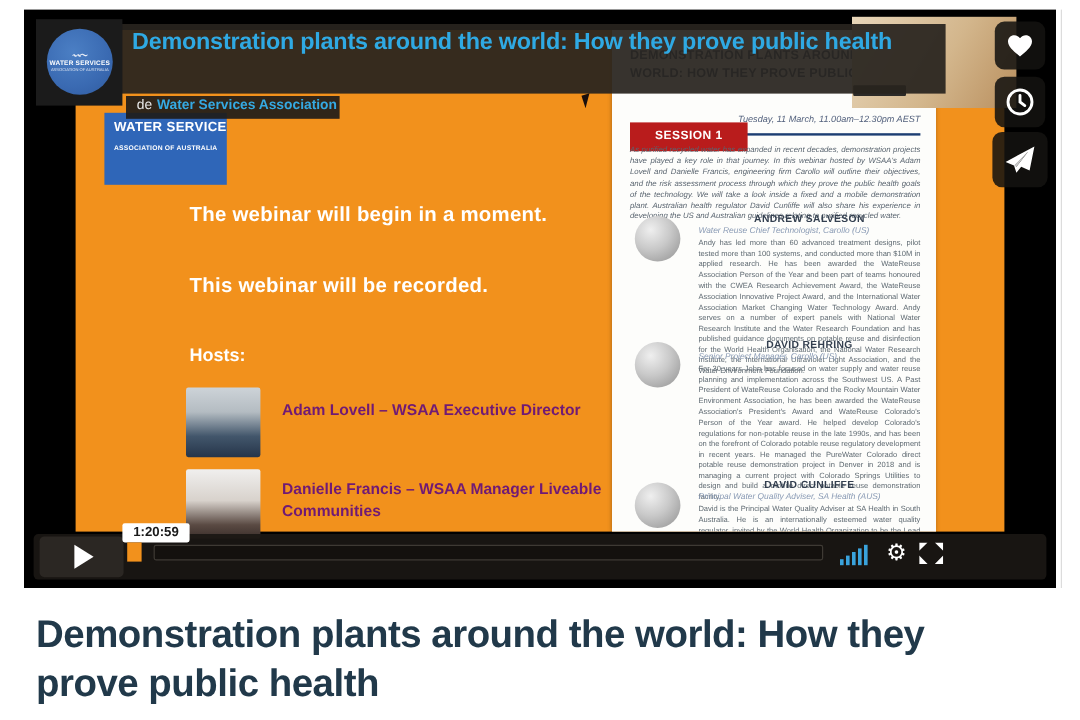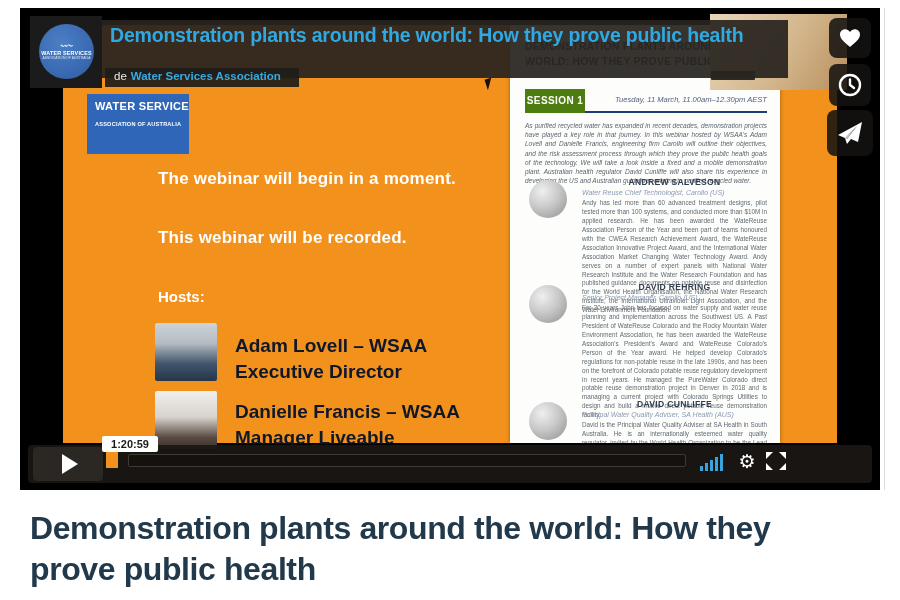--- a/index.html
+++ b/index.html
@@ -14,53 +14,53 @@
 
   
   .slide { left:43px; top:17px; width:774px; height:418px; background:#F2911C; }
   .slide-msg { color:#fff; font-weight:bold; font-size:17px; letter-spacing:.2px; }
   .msg1 { left:95px; top:144px; }
   .msg2 { left:95px; top:203px; }
   .hosts-label { left:95px; top:263px; color:#fff; font-weight:bold; font-size:15px; }
   .host-photo { width:62px; height:58px; border-radius:2px; }
   .photo-adam { left:92px; top:298px; background:linear-gradient(180deg,#cdd3d8 0%,#b4bcc2 35%,#42566b 70%,#26354a 100%); }
   .photo-danielle { left:92px; top:366px; background:linear-gradient(180deg,#f0efee 0%,#d8d2cc 45%,#5a4a43 80%,#3a2e2a 100%); }
-  .host-name { width:268px; color:#0f172a; font-weight:bold; font-size:19px; line-height:1.35; }
+  .host-name { width:268px; color:#701a75; font-weight:bold; font-size:13px; line-height:1.35; }
   .name-adam { left:172px; top:308px; }
   .name-danielle { left:172px; top:374px; }
 
   
   .logo-box { left:24px; top:69px; width:102px; height:60px; background:#2F66B8; color:#fff; padding:6px 0 0 8px; overflow:hidden; }
   .logo-box .l1 { font-weight:bold; font-size:11px; letter-spacing:.3px; white-space:nowrap; }
   .logo-box .l2 { font-weight:bold; font-size:5.6px; letter-spacing:.2px; margin-top:9px; white-space:nowrap; }
 
   
   .doc { left:490px; top:17px; width:270px; height:418px; background:#fdfdfb; overflow:hidden; box-shadow:0 0 4px rgba(0,0,0,.35); }
   .doc-title { position:absolute; left:15px; top:14px; width:238px; color:#2D4A6E; font-weight:bold; font-size:10.5px; line-height:1.45; letter-spacing:.2px; }
   .session-row { position:absolute; left:15px; top:64px; width:242px; border-bottom:2px solid #1C3E72; height:24px; }
-  .session-box { position:absolute; left:0; top:0; width:60px; height:24px; background:#4d7c0f; color:#fff; font-weight:bold; font-size:10px; text-align:center; line-height:24px; letter-spacing:.4px; }
+  .session-box { position:absolute; left:0; top:13px; width:98px; height:24px; background:#b91c1c; color:#fff; font-weight:bold; font-size:10px; text-align:center; line-height:24px; letter-spacing:.4px; }
   .session-time { position:absolute; right:0; top:6px; color:#53617d; font-style:italic; font-size:7.6px; }
   .doc-intro { position:absolute; left:15px; top:96px; width:242px; color:#5a6570; font-style:italic; font-size:6.5px; line-height:1.42; text-align:justify; }
   .speaker { position:absolute; left:15px; width:242px; }
   .spk-1 { top:152px; } .spk-2 { top:257px; } .spk-3 { top:374px; }
   .spk-photo { position:absolute; left:4px; top:3px; width:38px; height:38px; border-radius:50%;
                background:radial-gradient(circle at 35% 30%, #efefef 0%, #c9c9c9 45%, #8f8f8f 100%); }
   .spk-body { margin-left:57px; }
   .spk-name { color:#333f4f; font-weight:bold; font-size:8.6px; letter-spacing:.3px;text-align:center; }
   .spk-role { color:#8a9bb5; font-style:italic; font-size:7px; margin:2px 0 3px; }
   .spk-bio { color:#5f6a72; font-size:6.3px; line-height:1.42; text-align:justify; }
 
   
   .doc-photo { left:690px; top:6px; width:137px; height:76px; background:linear-gradient(120deg,#e8d6b9 0%,#d3b68c 55%,#b98f5e 100%); }
   .caption-pill { left:691px; top:63px; width:44px; height:9px; background:#2c2a27; border-radius:1px; }
 
   
   .title-overlay { left:80px; top:12px; width:688px; height:58px; background:rgba(40,35,30,.93); padding:3px 10px; }
   .title-overlay .txt { color:#2FA9E3; font-weight:bold; font-size:19.5px; line-height:1.32; letter-spacing:-.2px; width:664px; }
-  .byline { left:85px; top:60px; height:19px; background:rgba(32,28,25,.92); padding:2px 18px 0 9px; font-size:11.5px; white-space:nowrap; }
+  .byline { left:85px; top:72px; height:19px; background:rgba(32,28,25,.92); padding:2px 2px 0 9px; font-size:11.5px; white-space:nowrap; }
   .byline .pre { color:#e9e9e9; }
   .byline .nm { color:#35A9E2; font-weight:bold; margin-left:4px; }
   .avatar-box { left:10px; top:8px; width:72px; height:72px; background:#1b1b1b; }
   .avatar-circle { position:absolute; left:9px; top:8px; width:55px; height:55px; border-radius:50%;
                    background:radial-gradient(circle at 40% 35%, #4b7fc4 0%, #3a6ab2 60%, #2f5a9e 100%);
                    color:#fff; text-align:center; overflow:hidden; }
   .avatar-circle .swoosh { margin-top:16px; font-size:7px; letter-spacing:-1px; color:#e9eef7; }
   .avatar-circle .t1 { font-size:5.4px; font-weight:bold; letter-spacing:.2px; }
   .avatar-circle .t2 { font-size:3.4px; color:#dfe6f2; }
 

